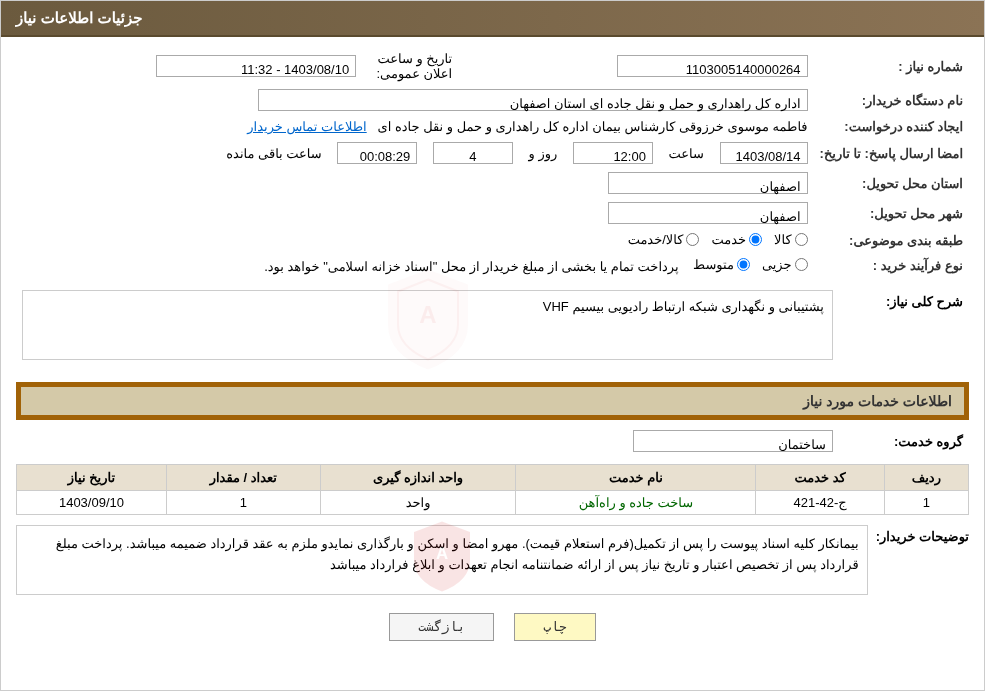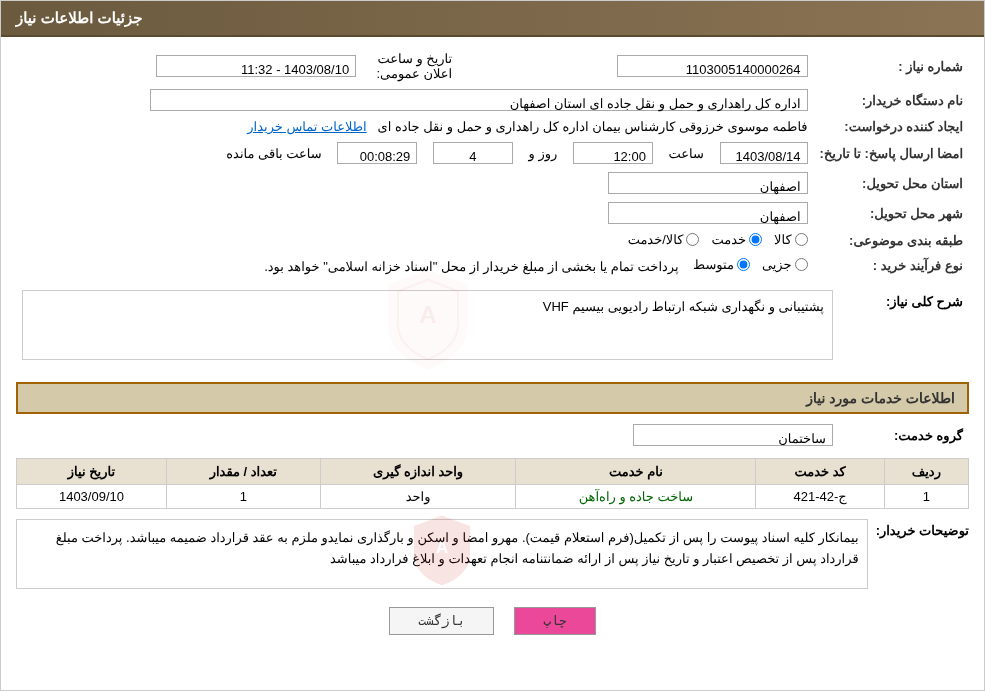--- a/index.html
+++ b/index.html
@@ -56,21 +56,21 @@
       height: 22px;
       line-height: 22px;
     }
     .link-blue {
       color: #0066cc;
       text-decoration: underline;
       cursor: pointer;
     }
     .section-header {
       background: #d4c9a8;
-      border: 2px solid #a16207;
+      border: 5px solid #a16207;
       padding: 6px 12px;
       font-weight: bold;
       font-size: 14px;
       color: #333;
       margin: 10px 0 6px 0;
     }
     .watermark-area {
       position: relative;
       border: 1px solid #ccc;
       min-height: 70px;
@@ -142,21 +142,21 @@
       border: 1px solid #999;
       cursor: pointer;
       font-family: Liberation Mono, monospace;
       font-size: 13px;
     }
     .btn-back {
       background: #f5f5f5;
       color: #333;
     }
     .btn-print {
-      background: #ec4899;
+      background: #fef9c3;
       color: #333;
     }
     .radio-group {
       display: inline-flex;
       gap: 12px;
       align-items: center;
     }
     .radio-item {
       display: inline-flex;
       align-items: center;
@@ -189,21 +189,21 @@
         </td>
         <td style="width:120px; text-align:right; padding-right:30px;">تاریخ و ساعت اعلان عمومی:</td>
         <td>
           <span class="input-box" style="width:200px;">1403/08/10 - 11:32</span>
         </td>
       </tr>
 
       <tr>
         <td class="label-cell">نام دستگاه خریدار:</td>
         <td colspan="3" class="value-cell">
-          <span class="input-box" style="width:658px;margin-left:7px;">اداره کل راهداری و حمل و نقل جاده ای استان اصفهان</span>
+          <span class="input-box" style="width:550px;margin-left:7px;">اداره کل راهداری و حمل و نقل جاده ای استان اصفهان</span>
         </td>
       </tr>
 
       <tr>
         <td class="label-cell">ایجاد کننده درخواست:</td>
         <td colspan="3" class="value-cell">
           <span>فاطمه موسوی خرزوقی کارشناس بیمان اداره کل راهداری و حمل و نقل جاده ای</span>
           &nbsp;
           <span class="link-blue">اطلاعات تماس خریدار</span>
         </td>

